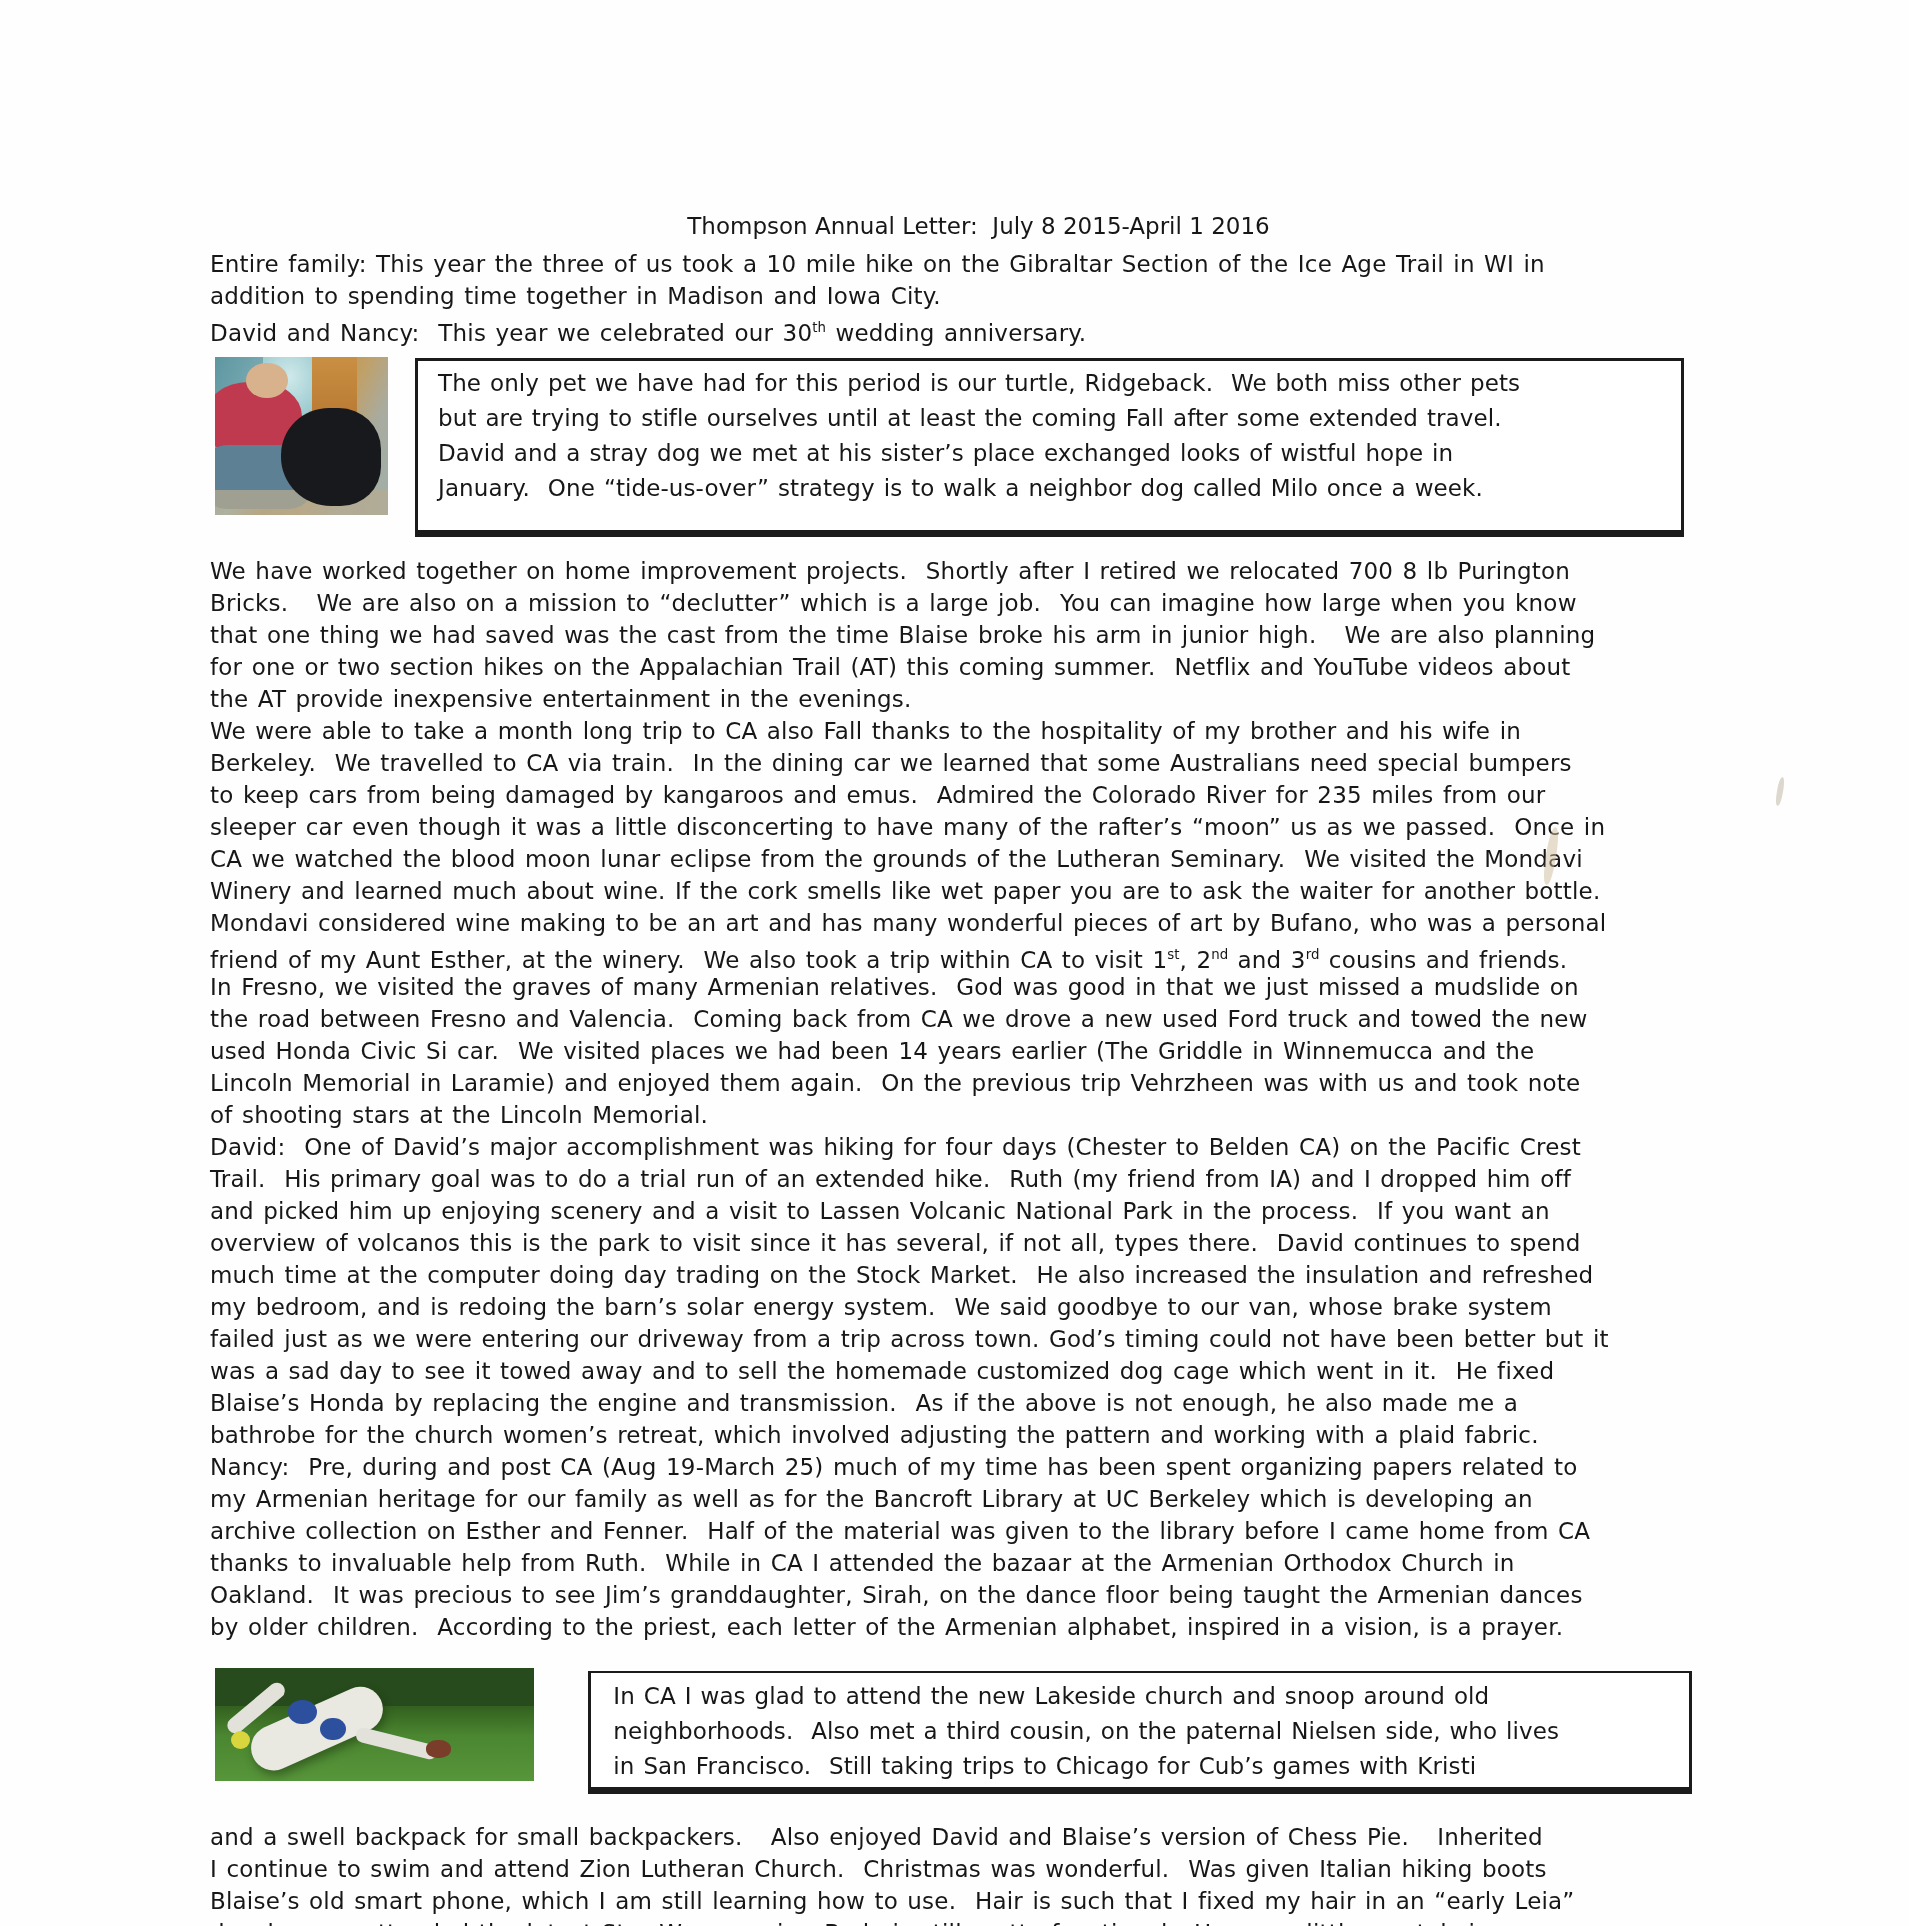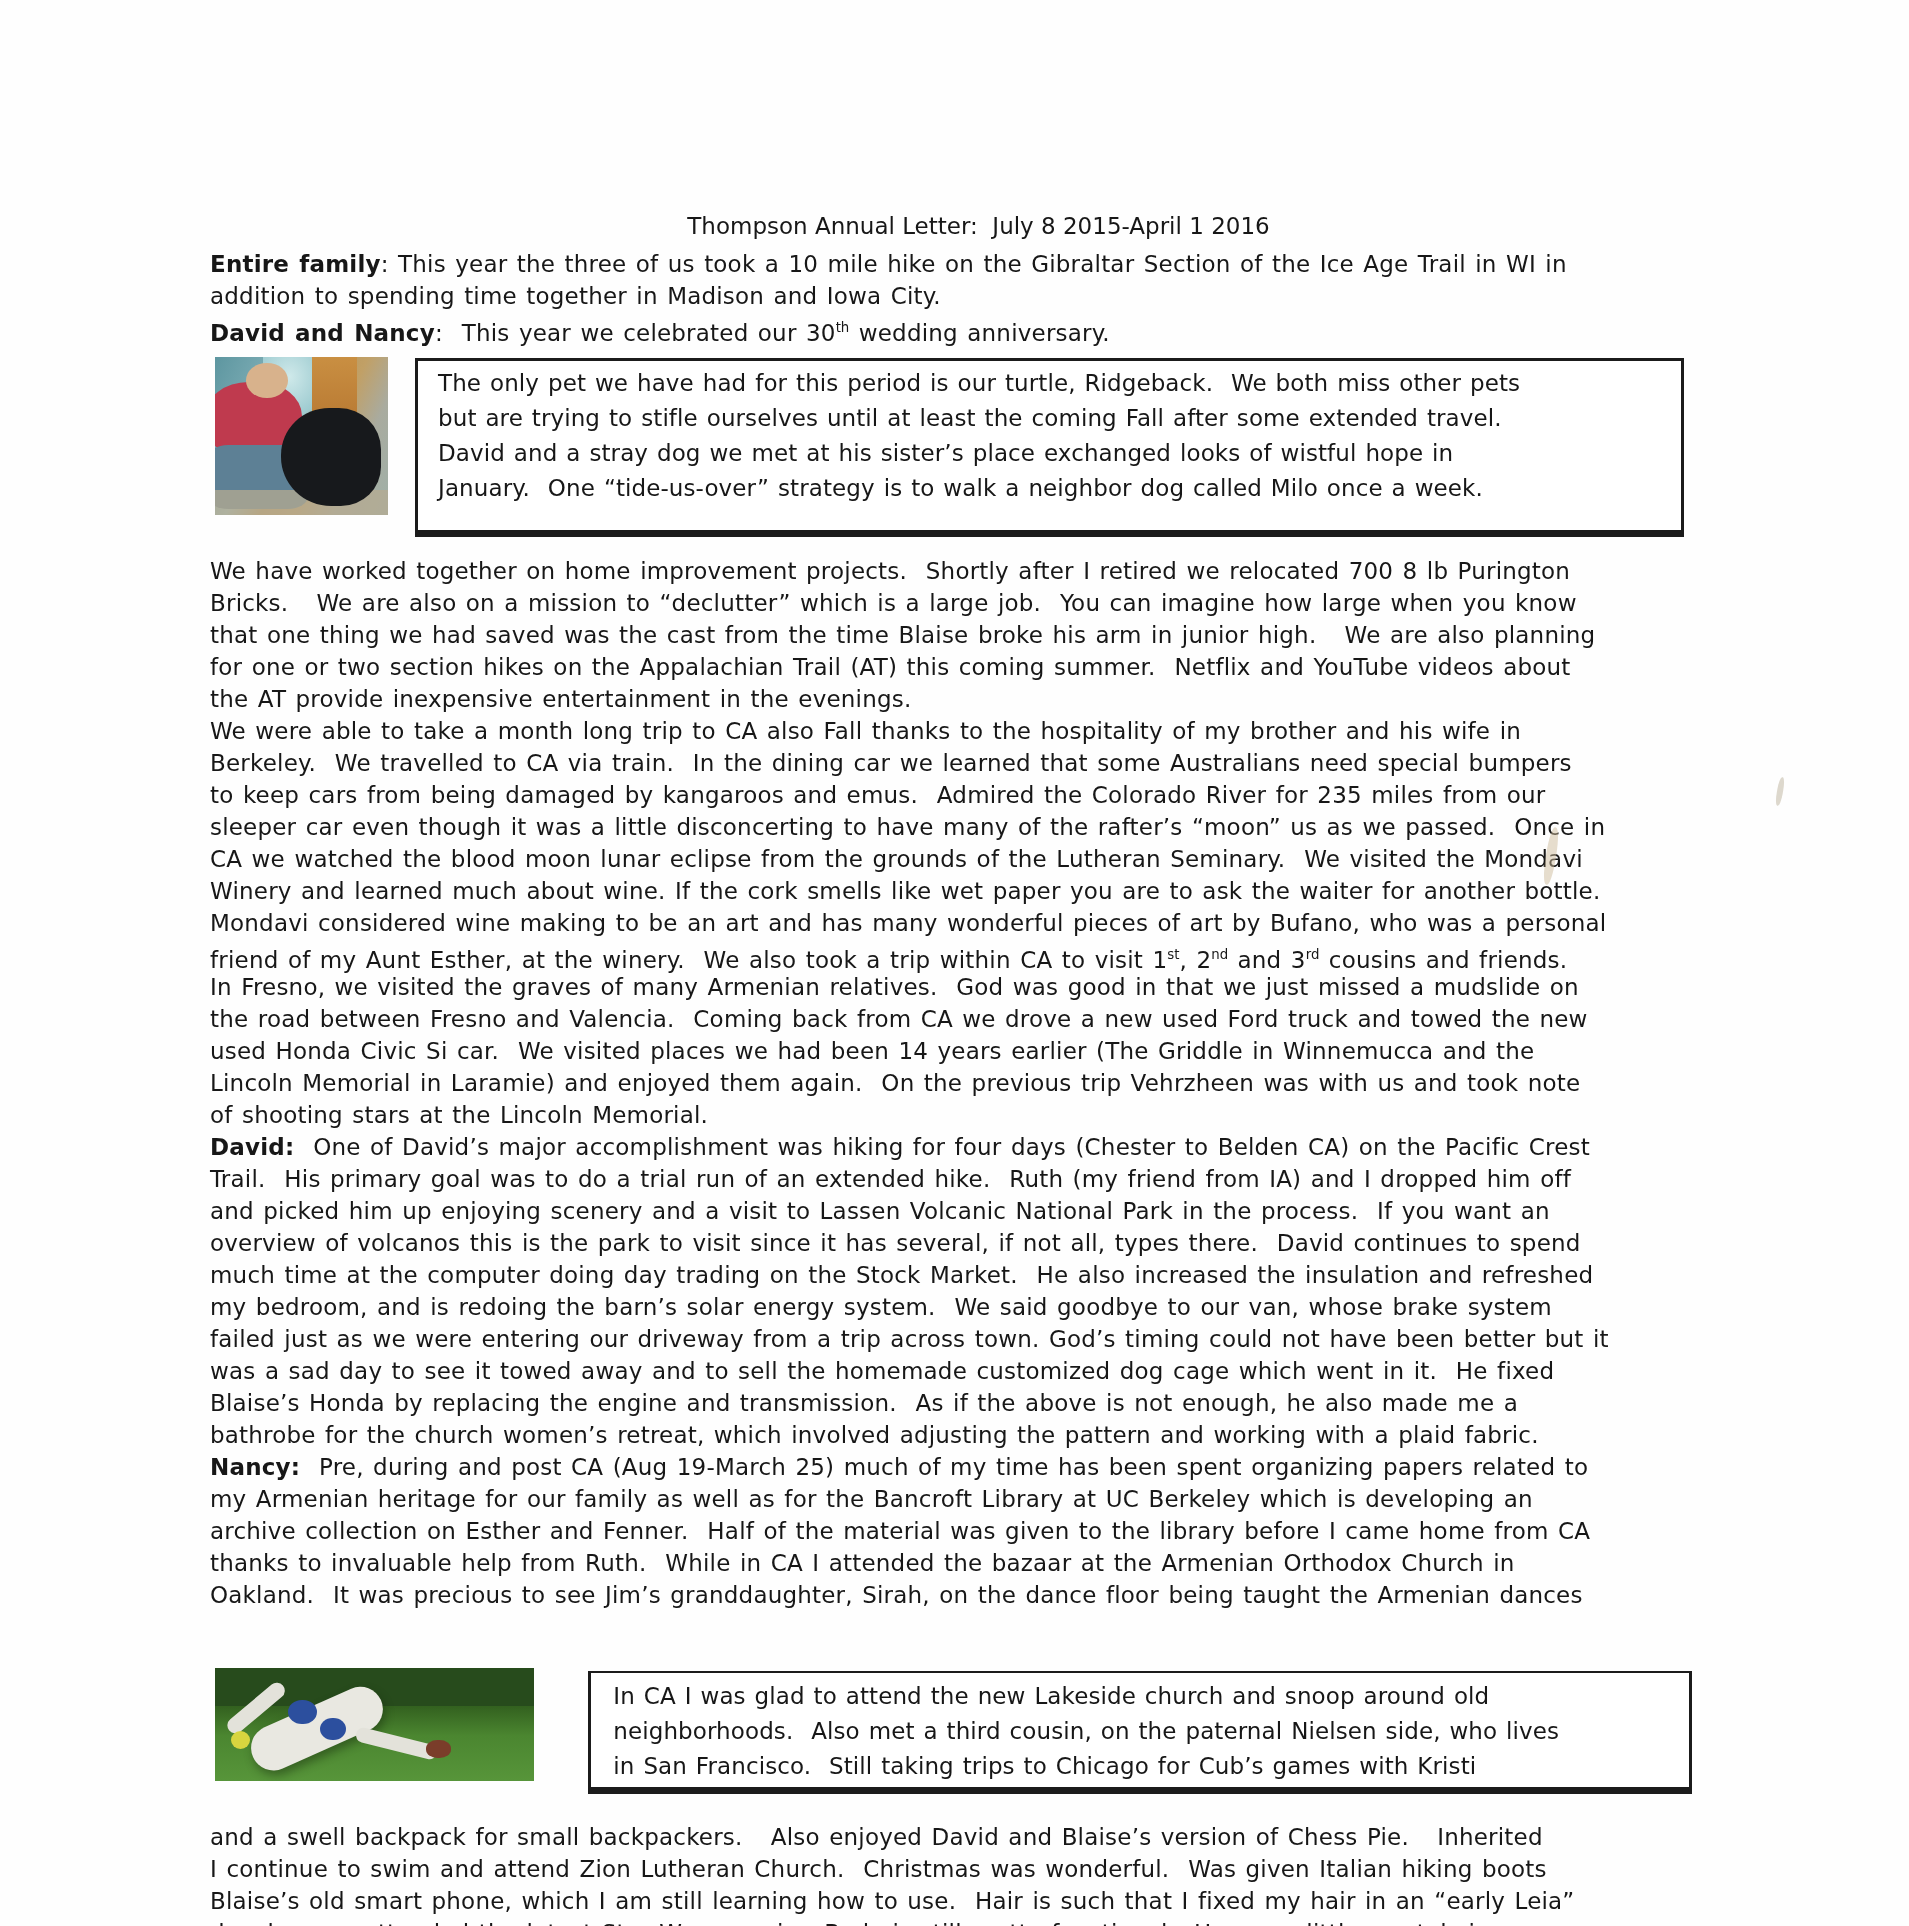--- a/index.html
+++ b/index.html
@@ -6,21 +6,21 @@
   .page {
     position:relative; width:1910px; height:2488px; background:#fefefe;
     font-family:"DejaVu Sans", sans-serif; color:#171717; overflow:hidden;
   }
   .title {
     position:absolute; left:0; top:213px; width:1957px; text-align:center;
     font-size:23px; white-space:pre;
   }
   .block { position:absolute; left:210px; width:1537px; }
   .ln { white-space:pre; height:32px; line-height:32px; font-size:23px; word-spacing:1.9px; letter-spacing:0.2px; }
-  b { font-weight:bold;text-align:right; }
+  b { font-weight:normal;text-align:right; }
   sup { font-size:0.58em; vertical-align:super; letter-spacing:0; }
 
   .notebox {
     position:absolute; box-sizing:border-box; background:#ffffff;
     border:3.5px solid #1b1b1b;
   }
   .bx-ln { white-space:pre; height:35px; line-height:35px; font-size:23px; word-spacing:1.5px; letter-spacing:0.1px; }
 
   .photo { position:absolute; overflow:hidden; }
   .photo div { position:absolute; }
@@ -106,20 +106,21 @@
     <div class="ln">my bedroom, and is redoing the barn’s solar energy system.  We said goodbye to our van, whose brake system</div>
     <div class="ln">failed just as we were entering our driveway from a trip across town. God’s timing could not have been better but it</div>
     <div class="ln">was a sad day to see it towed away and to sell the homemade customized dog cage which went in it.  He fixed</div>
     <div class="ln">Blaise’s Honda by replacing the engine and transmission.  As if the above is not enough, he also made me a</div>
     <div class="ln">bathrobe for the church women’s retreat, which involved adjusting the pattern and working with a plaid fabric.</div>
     <div class="ln"><b>Nancy:</b><span>  Pre, during and post CA (Aug 19-March 25) much of my time has been spent organizing papers related to</span></div>
     <div class="ln">my Armenian heritage for our family as well as for the Bancroft Library at UC Berkeley which is developing an</div>
     <div class="ln">archive collection on Esther and Fenner.  Half of the material was given to the library before I came home from CA</div>
     <div class="ln">thanks to invaluable help from Ruth.  While in CA I attended the bazaar at the Armenian Orthodox Church in</div>
     <div class="ln">Oakland.  It was precious to see Jim’s granddaughter, Sirah, on the dance floor being taught the Armenian dances</div>
+    <div class="ln">by older children.  According to the priest, each letter of the Armenian alphabet, inspired in a vision, is a prayer.</div>
   </div>
 
   <div class="photo p2" style="left:215px; top:1668px; width:319px; height:113px;">
     <div class="band"></div>
     <div class="body"></div>
     <div class="arm"></div>
     <div class="leg"></div>
     <div class="cap"></div>
     <div class="sleeve"></div>
     <div class="ball"></div>

